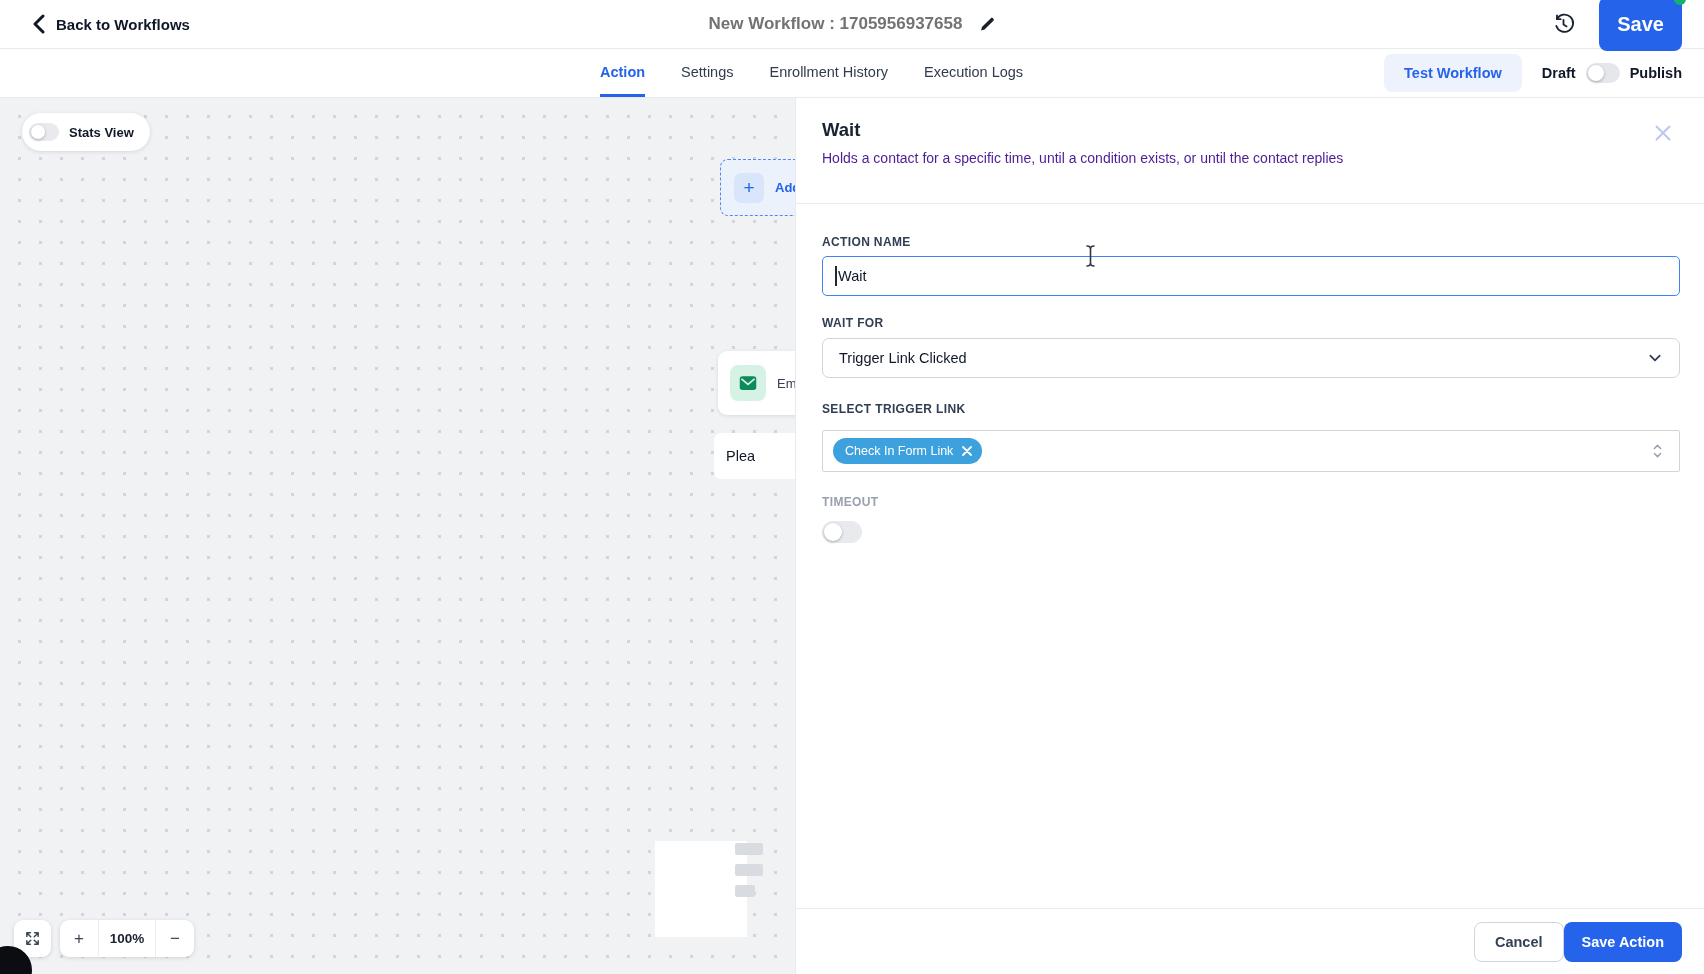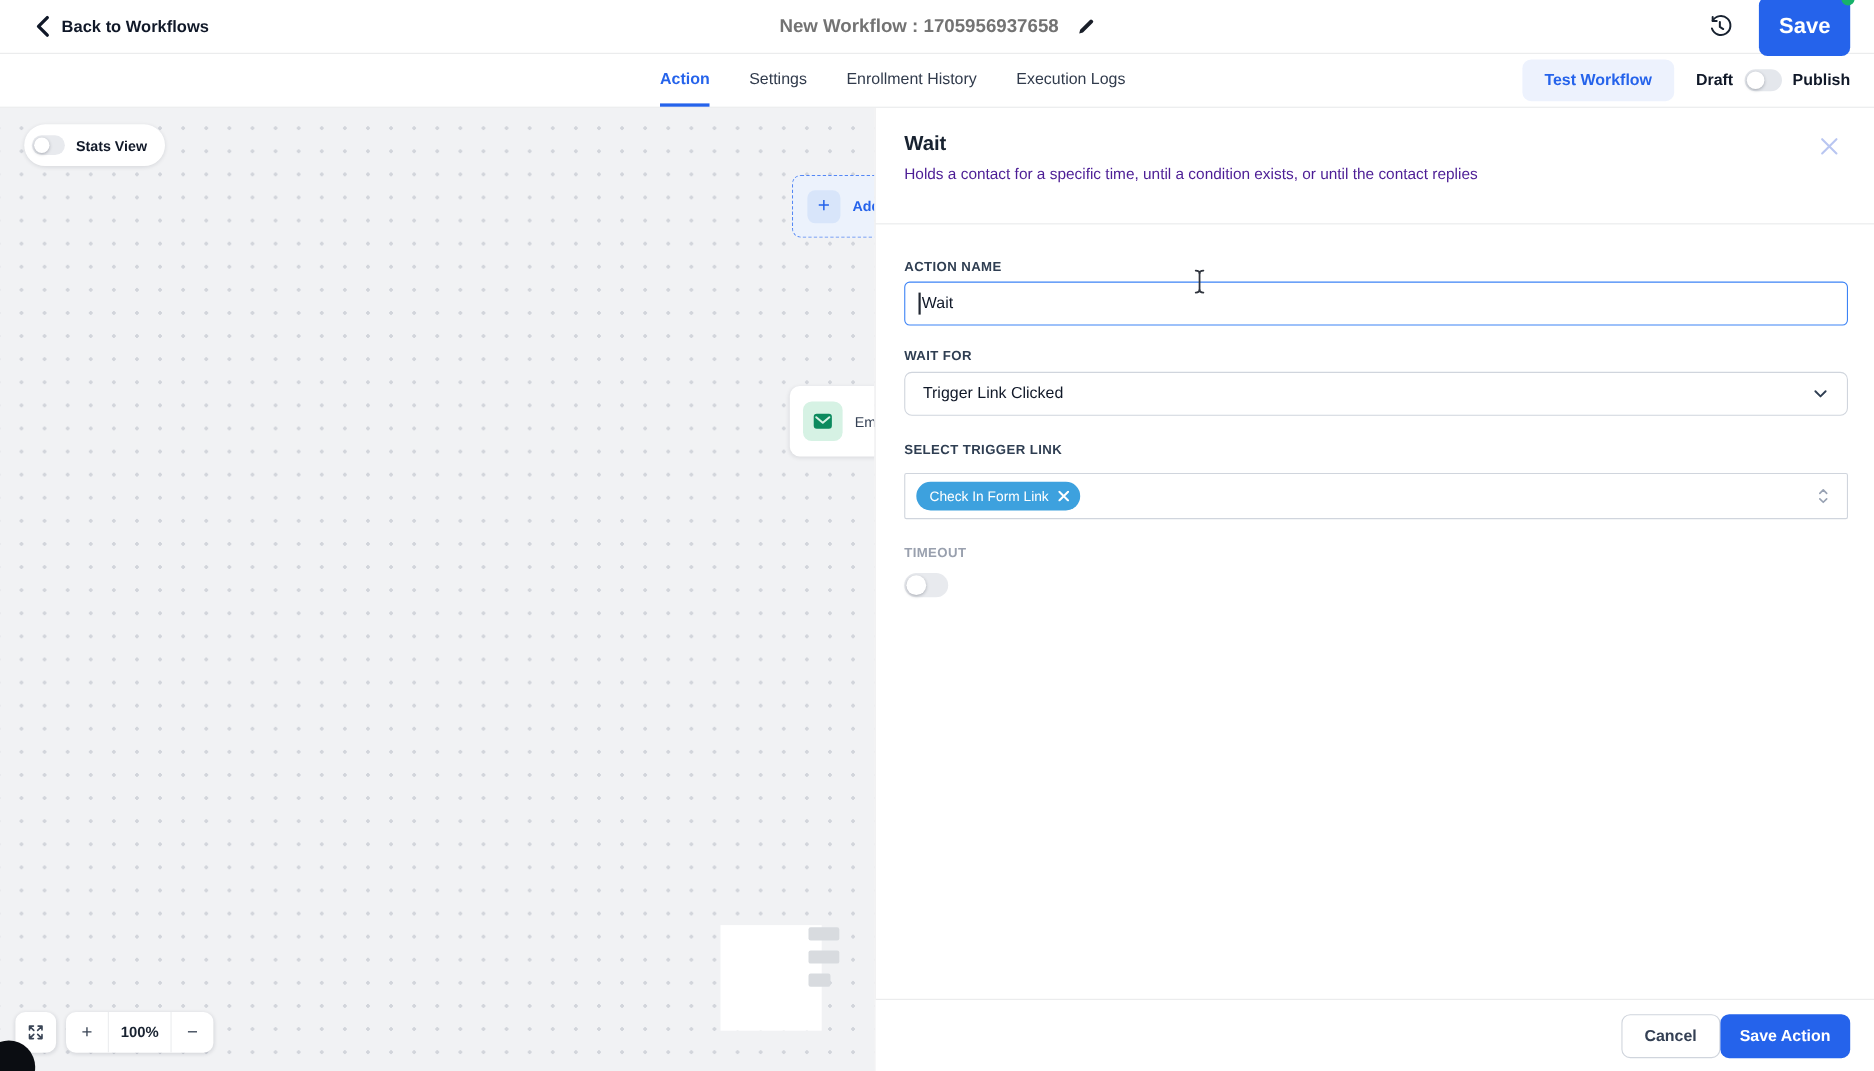--- a/index.html
+++ b/index.html
@@ -173,20 +173,23 @@
     <div class="email-node">
       <span class="email-ico-wrap">
         <svg width="22" height="22" viewBox="0 0 24 24">
             <rect x="3" y="4.5" width="18" height="15" rx="3" fill="#0c8a5e"></rect>
             <polyline points="5.5,8 12,13.5 18.5,8" fill="none" stroke="#d6f2e4" stroke-width="2" stroke-linecap="round" stroke-linejoin="round"></polyline>
           </svg>
       </span>
       <span class="lbl">Ema</span>
     </div>
 
+    <div class="plea-card">
+      <span>Plea</span>
+    </div>
 
     <div class="skeleton-box"></div>
     <div class="sk-bar" style="left:735px;top:746px;width:28px;"></div>
     <div class="sk-bar" style="left:735px;top:767px;width:28px;"></div>
     <div class="sk-bar" style="left:735px;top:788px;width:20px;"></div>
 
     <div class="expand-btn">
       <svg width="17" height="17" viewBox="0 0 24 24" fill="none" stroke="#3a4556" stroke-width="2.1" stroke-linecap="round" stroke-linejoin="round">
         <path d="M9.5 9.5 L4.5 4.5 M4 9 V4 H9"></path>
         <path d="M14.5 9.5 L19.5 4.5 M15 4 H20 V9"></path>

